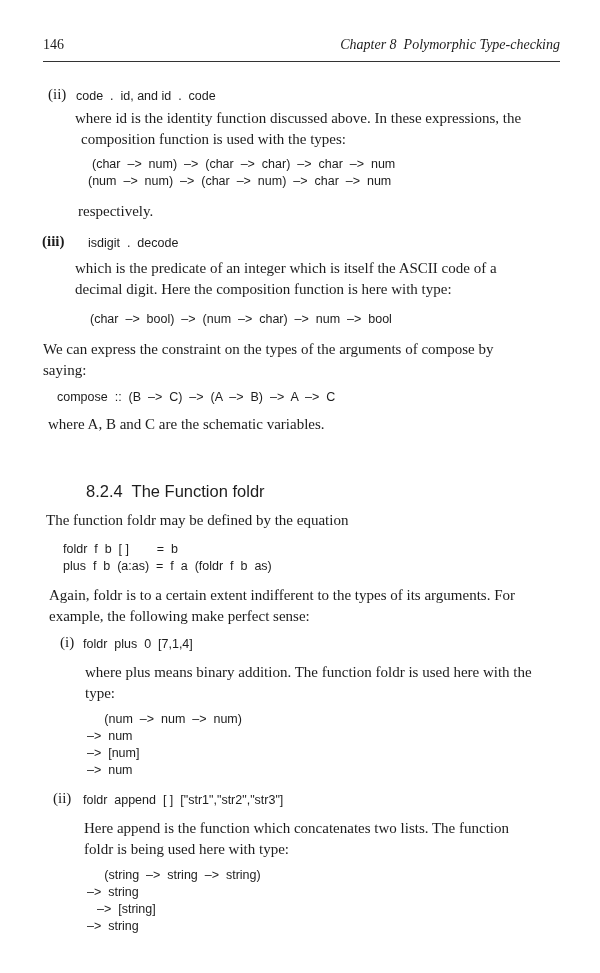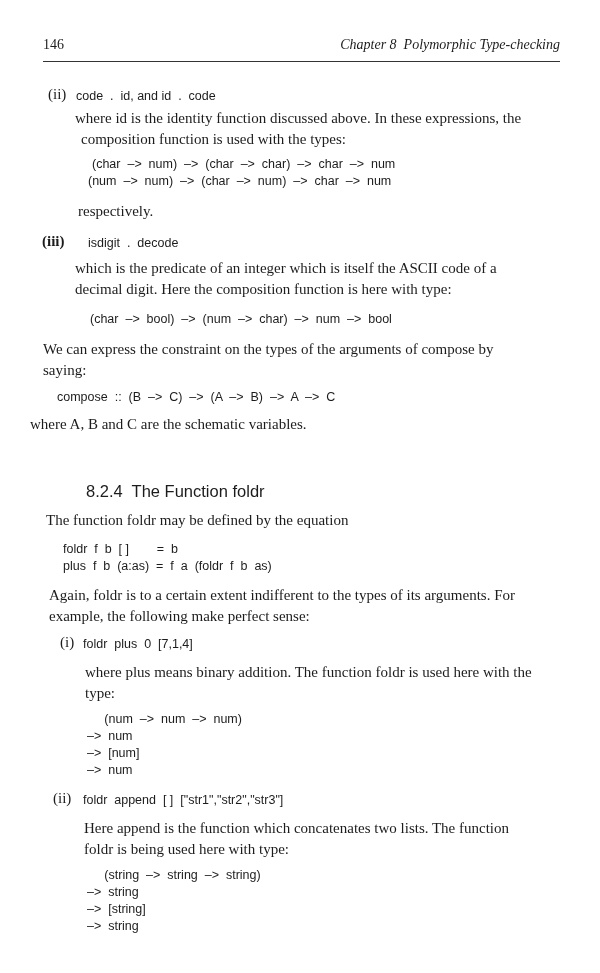--- a/index.html
+++ b/index.html
@@ -34,21 +34,21 @@
 
 <div class="abs serif label" style="left:42px; top:233px;font-weight:bold;">(iii)</div>
 <div class="abs sans code" style="left:76px; top:235px;margin-left:12px;">isdigit  .  decode</div>
 <div class="abs serif para" style="left:75px; top:258px;">which is the predicate of an integer which is itself the ASCII code of a</div>
 <div class="abs serif para" style="left:75px; top:279px;">decimal digit. Here the composition function is here with type:</div>
 <div class="abs sans code" style="left:90px; top:311px;">(char  –&gt;  bool)  –&gt;  (num  –&gt;  char)  –&gt;  num  –&gt;  bool</div>
 
 <div class="abs serif para" style="left:43px; top:339px;">We can express the constraint on the types of the arguments of compose by</div>
 <div class="abs serif para" style="left:43px; top:360px;">saying:</div>
 <div class="abs sans code" style="left:57px; top:389px;">compose  ::  (B  –&gt;  C)  –&gt;  (A  –&gt;  B)  –&gt;  A  –&gt;  C</div>
-<div class="abs serif para" style="left:30px; top:414px;">where A, B and C are the schematic variables.</div>
+<div class="abs serif para" style="left:48px; top:414px;">where A, B and C are the schematic variables.</div>
 
 <div class="abs sans heading" style="left:46px; top:482px;margin-left:40px;">8.2.4  The Function foldr</div>
 <div class="abs serif para" style="left:46px; top:510px;">The function foldr may be defined by the equation</div>
 <div class="abs sans code" style="left:63px; top:541px;">foldr  f  b  [ ]        =  b</div>
 <div class="abs sans code" style="left:63px; top:558px;">plus  f  b  (a:as)  =  f  a  (foldr  f  b  as)</div>
 
 <div class="abs serif para" style="left:49px; top:585px;">Again, foldr is to a certain extent indifferent to the types of its arguments. For</div>
 <div class="abs serif para" style="left:49px; top:606px;">example, the following make perfect sense:</div>
 
 <div class="abs serif label" style="left:60px; top:634px;">(i)</div>
@@ -59,14 +59,14 @@
 <div class="abs sans code" style="left:87px; top:728px;">–&gt;  num</div>
 <div class="abs sans code" style="left:87px; top:745px;">–&gt;  [num]</div>
 <div class="abs sans code" style="left:87px; top:762px;">–&gt;  num</div>
 
 <div class="abs serif label" style="left:53px; top:790px;">(ii)</div>
 <div class="abs sans code" style="left:83px; top:792px;">foldr  append  [ ]  ["str1","str2","str3"]</div>
 <div class="abs serif para" style="left:84px; top:818px;">Here append is the function which concatenates two lists. The function</div>
 <div class="abs serif para" style="left:84px; top:839px;">foldr is being used here with type:</div>
 <div class="abs sans code" style="left:87px; top:867px;">     (string  –&gt;  string  –&gt;  string)</div>
 <div class="abs sans code" style="left:87px; top:884px;">–&gt;  string</div>
-<div class="abs sans code" style="left:87px; top:901px;">–&gt;  [string]</div>
+<div class="abs sans code" style="left:97px; top:901px;">–&gt;  [string]</div>
 <div class="abs sans code" style="left:87px; top:918px;">–&gt;  string</div>
 
 </body></html>

